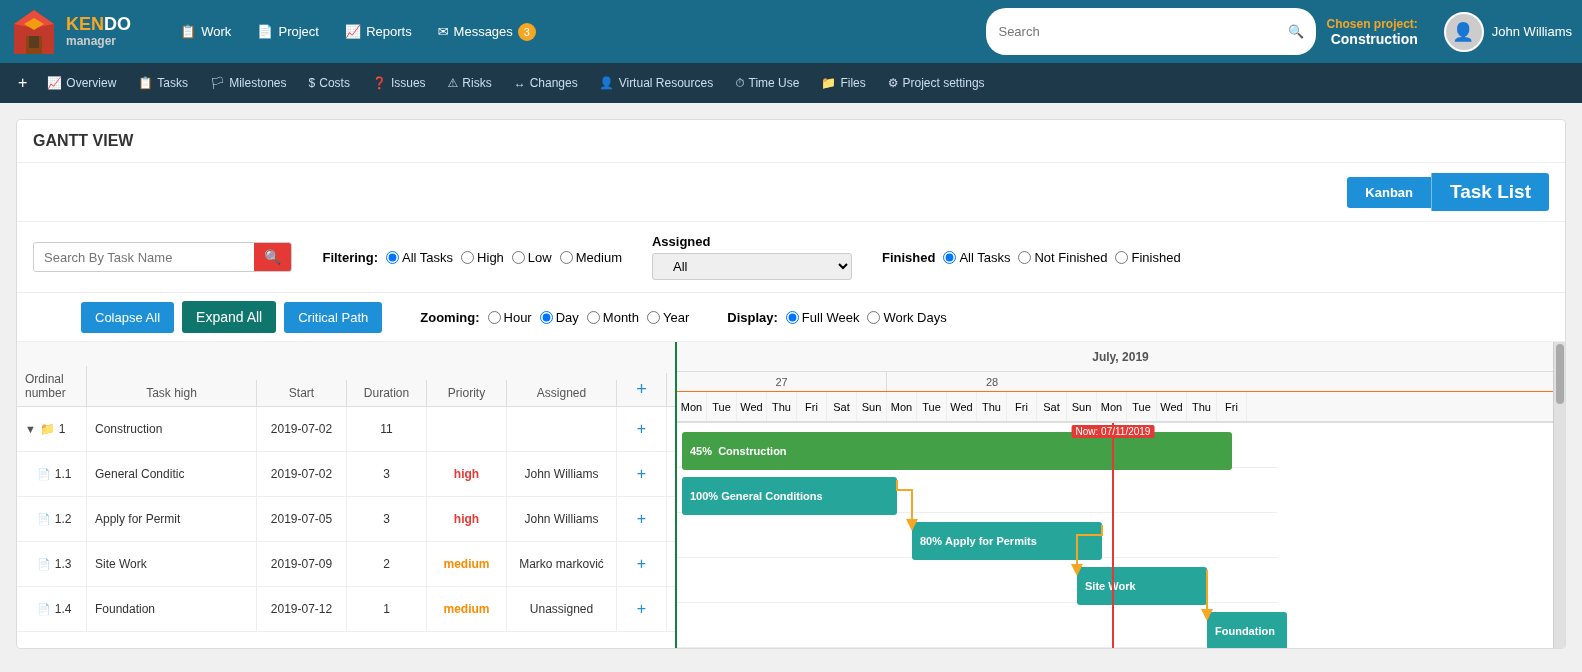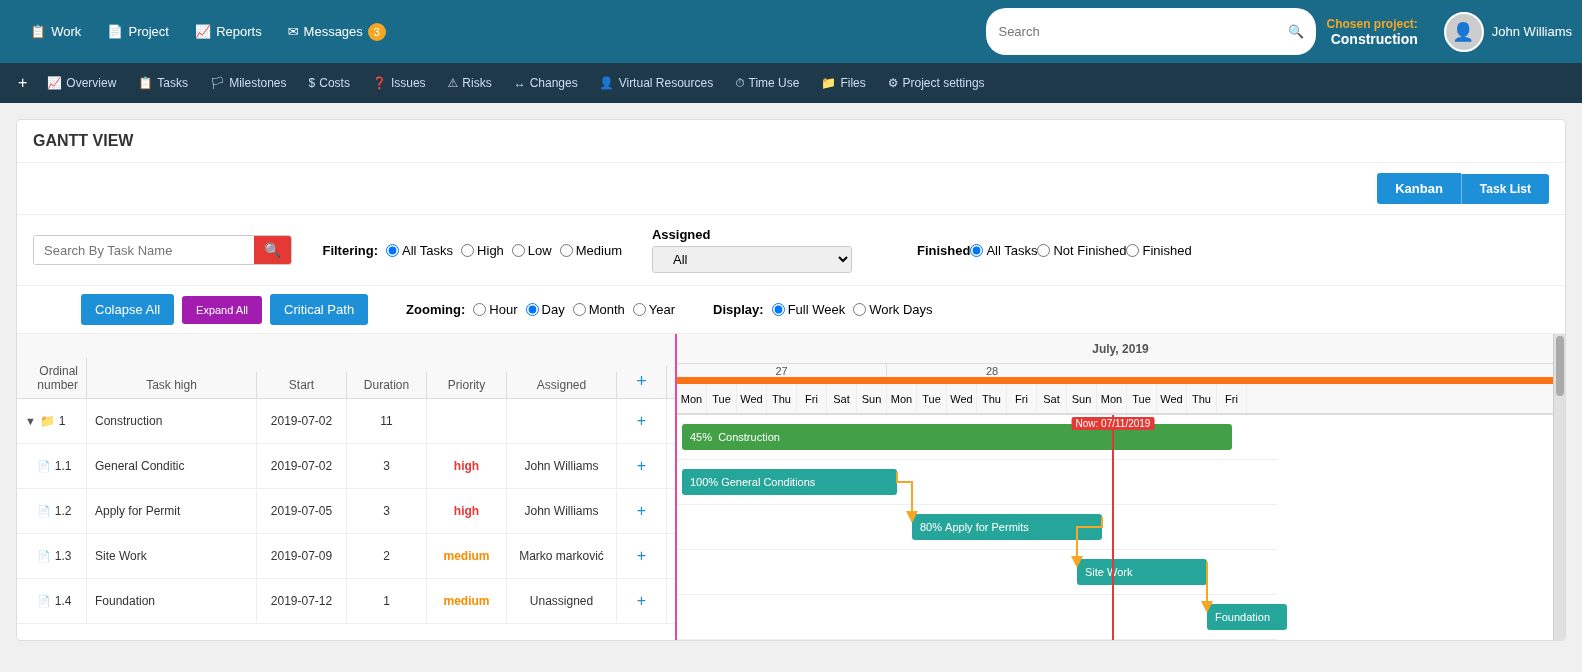--- a/index.html
+++ b/index.html
@@ -159,21 +159,21 @@
       border-radius: 3px 0 0 3px;
       font-weight: bold;
     }
     .btn-tasklist {
       background: #1e90d8;
       color: white;
       border: none;
       border-left: 1px solid rgba(255,255,255,0.4);
       padding: 8px 18px;
       cursor: pointer;
-      font-size: 12px;
+      font-size: 19px;
       border-radius: 0 3px 3px 0;
       font-weight: bold;
     }
 
     
     .filter-row {
       display: flex;
       align-items: center;
       padding: 12px 16px;
       gap: 30px;
@@ -220,22 +220,22 @@
       border: 1px solid #ccc;
       padding: 4px 16px;
       border-radius: 3px;
       font-size: 13px;
       min-width: 200px;
       cursor: pointer;
     }
     .finished-group {
       display: flex;
       align-items: flex-start;
-      font-size: 13px;
-      margin-left: 35px;
+      gap: 8px;
+      font-size: 13px;
     }
     .finished-group label { display: flex; align-items: center; gap: 3px; cursor: pointer; }
 
     
     .action-row {
       display: flex;
       align-items: center;
       padding: 8px 16px;
       gap: 8px;
       border-bottom: 1px solid #eee;
@@ -244,26 +244,26 @@
       background: #1e90d8;
       color: white;
       border: none;
       padding: 8px 14px;
       cursor: pointer;
       font-size: 13px;
       border-radius: 3px;
       margin-left: 48px;
     }
     .btn-expand {
-      background: #a21caf;
+      background: #0f766e;
       color: white;
       border: none;
       padding: 8px 14px;
       cursor: pointer;
-      font-size: 11px;
+      font-size: 14px;
       border-radius: 3px;
     }
     .btn-critical {
       background: #1e90d8;
       color: white;
       border: none;
       padding: 8px 14px;
       cursor: pointer;
       font-size: 13px;
       border-radius: 3px;
@@ -286,22 +286,21 @@
     .display-group label { display: flex; align-items: center; gap: 3px; cursor: pointer; }
 
     
     .gantt-container {
       display: flex;
       overflow: hidden;
       position: relative;
     }
     .task-table {
       min-width: 660px;
-      border-right: 2px solid #ec4899;
-      text-align: right;
+      border-right: 2px solid #15803d;
     }
     .task-table-header {
       display: flex;
       background: #f8f8f8;
       border-bottom: 1px solid #ddd;
       height: 65px;
       align-items: flex-end;
     }
     .th {
       padding: 6px 8px;
@@ -380,27 +379,27 @@
     }
     .gantt-row {
       height: 45px;
       border-bottom: 1px solid #eee;
       position: relative;
       display: flex;
       align-items: center;
     }
     .gantt-bar {
       position: absolute;
-      height: 26px;
+      height: 38px;
       border-radius: 3px;
       display: flex;
       align-items: center;
       padding: 1px 8px;
       font-size: 11px;
-      font-weight: normal;
+      font-weight: bold;
       color: white;
       white-space: nowrap;
       overflow: hidden;
     }
     .bar-construction { background: #43a047; }
     .bar-general { background: #26a69a; }
     .bar-permit { background: #26a69a; }
     .bar-sitework { background: #26a69a; }
     .bar-foundation { background: #26a69a; }
 
@@ -432,20 +431,33 @@
       width: 100%;
       height: 100%;
       pointer-events: none;
       z-index: 5;
     }
   </style>
 </head>
 <body>
 
 <nav class="top-nav">
+  <div class="logo-area">
+    <svg class="logo-icon" viewBox="0 0 48 48">
+      <polygon points="24,2 44,16 44,46 4,46 4,16" fill="#c0392b"></polygon>
+      <polygon points="24,2 44,16 24,20 4,16" fill="#e74c3c"></polygon>
+      <polygon points="14,16 24,10 34,16 24,22" fill="#f39c12"></polygon>
+      <rect x="16" y="28" width="16" height="18" fill="#8B4513"></rect>
+      <rect x="19" y="28" width="10" height="12" fill="#5d3b1e"></rect>
+    </svg>
+    <div class="logo-text">
+      <div><span>KEN</span>DO</div>
+      <div style="font-size:12px; color:#ccc;">manager</div>
+    </div>
+  </div>
 
   <div class="nav-links">
     <a class="nav-link">
       <span>📋</span>
       <span>Work</span>
     </a>
     <a class="nav-link">
       <span>📄</span>
       <span>Project</span>
     </a>
@@ -638,21 +650,21 @@
     </div>
 
     <div class="gantt-chart">
 
       <div class="gantt-header">
         <div class="gantt-month-row">
           <div class="gantt-month-cell" style="width:100%; padding: 0 16px;">
             <span>July, 2019</span>
           </div>
         </div>
-        <div style="display:flex; border-bottom:7px solid #f97316; height:20px; font-size:11px; color:#555; background:#f8f8f8;">
+        <div style="display:flex; border-bottom:1px solid #f97316; height:20px; font-size:11px; color:#555; background:#f8f8f8;">
           <div style="min-width:210px; border-right:1px solid #ddd; display:flex; align-items:center; justify-content:center;">27</div>
           <div style="min-width:210px; display:flex; align-items:center; justify-content:center;">28</div>
         </div>
         <div style="display:flex; height:30px; background:#f8f8f8; border-bottom:1px solid #ddd;">
           <div style="min-width:30px; border-right:1px solid #eee; display:flex; flex-direction:column; align-items:center; justify-content:center; font-size:11px;">
               <span>Mon</span>
             </div>
           <div style="min-width:30px; border-right:1px solid #eee; display:flex; flex-direction:column; align-items:center; justify-content:center; font-size:11px;">
               <span>Tue</span>
             </div>

